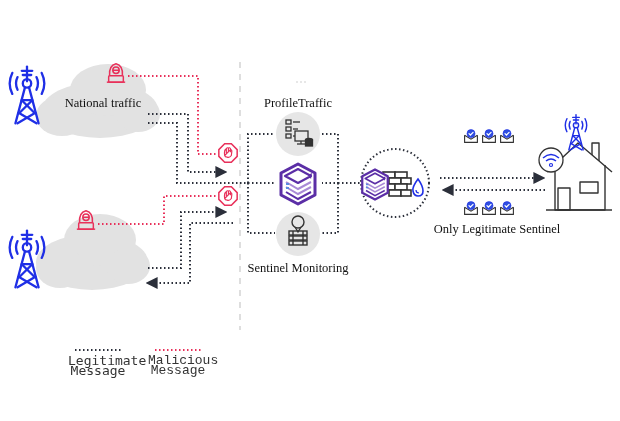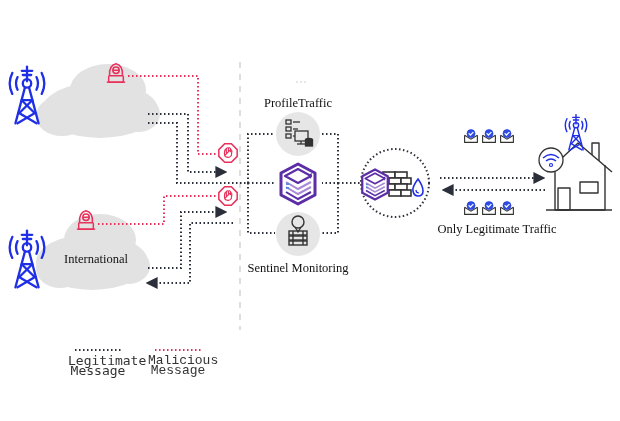--- a/index.html
+++ b/index.html
@@ -183,27 +183,27 @@
     <path d="M546 161 Q551 157 556 161" fill="none" stroke="#1f2fe6" stroke-width="1.5"></path>
     <circle cx="551" cy="165" r="1.5" fill="none" stroke="#1f2fe6" stroke-width="1.2"></circle>
   </g>
   <use href="#tower" x="563" y="113" width="26" height="40"></use>
 
   <line x1="75" y1="350" x2="122" y2="350" stroke="#2b2f3a" stroke-width="2" stroke-dasharray="1.5,2.5"></line>
   <line x1="155" y1="350" x2="202" y2="350" stroke="#e8305a" stroke-width="2" stroke-dasharray="1.5,2.5"></line>
 </svg>
 
 <div class="lbl" style="left:53px; top:96px; width:100px;">
+  <div>National traffic</div>
 </div>
 <div class="lbl" style="left:46px; top:252px; width:100px;">
-  <div>International</div>
 </div>
 <div class="lbl" style="left:248px; top:96px; width:100px;">ProfileTraffic</div>
 <div class="lbl" style="left:238px; top:261px; width:120px;">Sentinel Monitoring</div>
-<div class="lbl lbl-bold" style="left:422px; top:222px; width:150px;">Only Legitimate Traffic</div>
+<div class="lbl lbl-bold" style="left:422px; top:222px; width:150px;">Only Legitimate Sentinel</div>
 
 <div class="legend-text" style="left:68px; top:356px; width:60px;">
   <div>Legitimate</div>
   <div>Message</div>
 </div>
 <div class="legend-text" style="left:148px; top:356px; width:60px;font-family:Liberation Mono, monospace;">
   <div>Malicious</div>
   <div>Message</div>
 </div>
 

